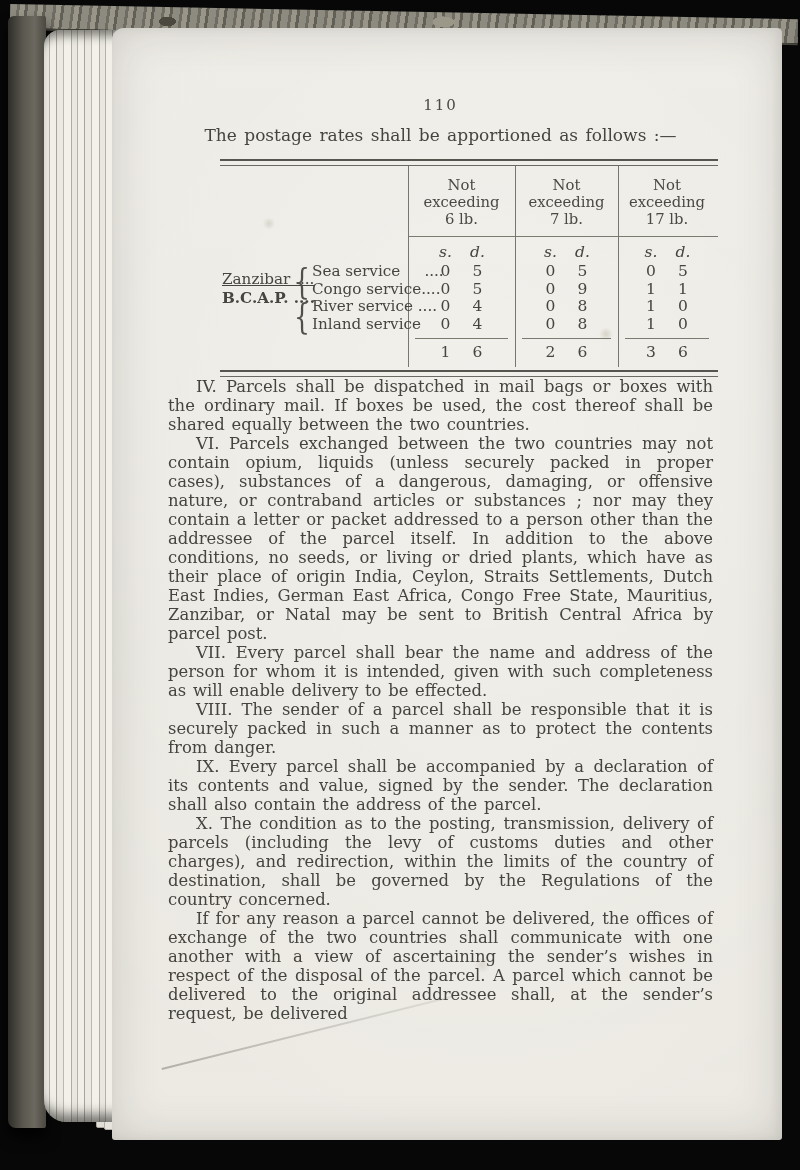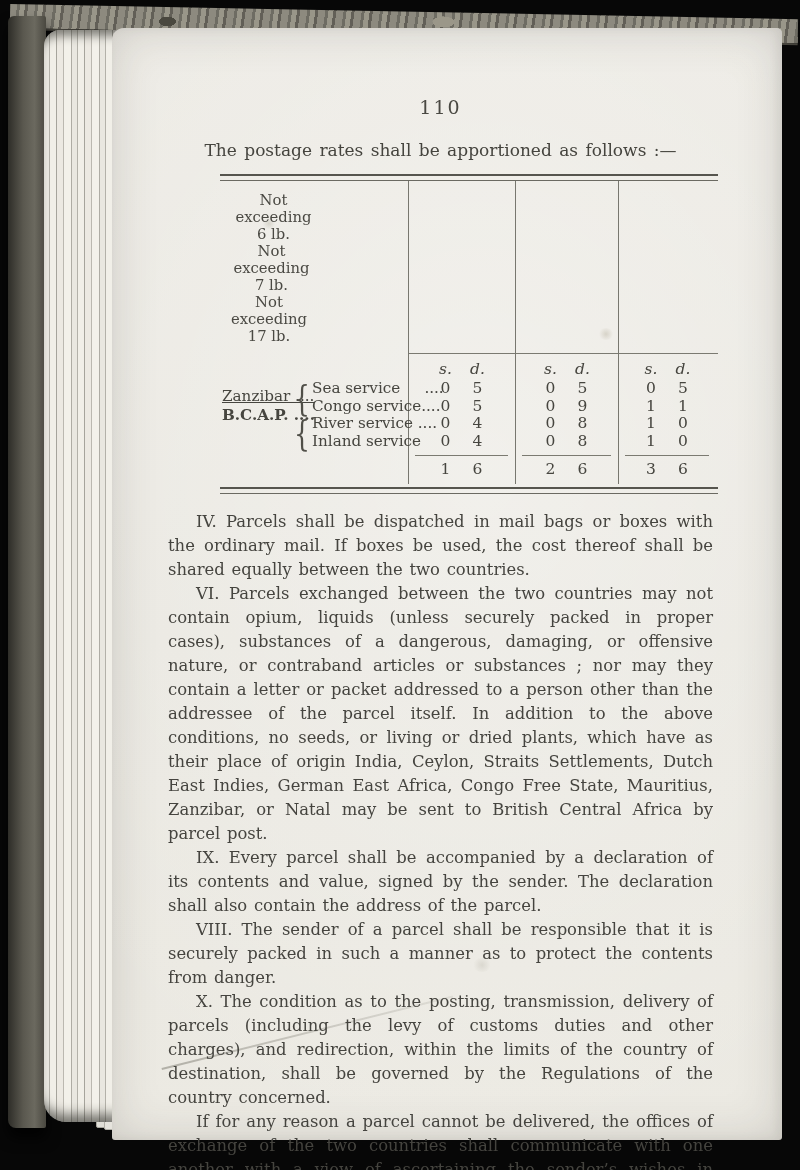--- a/index.html
+++ b/index.html
@@ -70,31 +70,31 @@
   }
   .stain1 { position:absolute; left:486px; top:300px; width:16px; height:12px; border-radius:50%;
     background:radial-gradient(circle, rgba(140,130,100,0.25), transparent 70%); }
   .stain2 { position:absolute; left:150px; top:190px; width:14px; height:11px; border-radius:50%;
     background:radial-gradient(circle, rgba(130,125,100,0.22), transparent 70%); }
   .stain3 { position:absolute; left:360px; top:930px; width:20px; height:14px; border-radius:50%;
     background:radial-gradient(circle, rgba(120,115,95,0.16), transparent 70%); }
 
   .content { position:absolute; left:56px; top:68px; width:545px; }
 
-  .page-num { text-align:center; font-size:19px; letter-spacing:2px; color:#4a4943; }
-  .intro { text-align:center; font-size:17px; margin-top:22px; color:#45443e; word-spacing:2px; }
+  .page-num { text-align:center; font-size:15px; letter-spacing:2px; color:#4a4943; }
+  .intro { text-align:center; font-size:17px; margin-top:11px; color:#45443e; word-spacing:2px; }
 
   
   .tbl { width:498px; margin:14px 0 0 52px; color:#46453f; }
   .dbl { height:4px; border-top:2px solid #56554e; border-bottom:1px solid #6b6a62; }
   .tbl-body { position:relative; padding-top:10px; }
   .vsep { position:absolute; top:0; bottom:3px; width:1px; background:#78776f; }
   .vs1 { left:188px; } .vs2 { left:295px; } .vs3 { left:398px; }
   .c0 { width:188px; } .c1 { width:107px; } .c2 { width:103px; } .c3 { width:98px; }
-  .hdr-row { display:flex;flex-direction:column; }
+  .hdr-row { display:flex; }
   .hdr-cell { text-align:center; font-size:14.8px; line-height:17px; color:#4a4943; }
   .hdr-line { margin-left:188px; margin-top:9px; height:1px; background:#7b7a71; }
   .sd-row { display:flex; margin-top:7px; font-style:italic; }
   .vals { display:flex; justify-content:center; gap:15px; }
   .vv { width:17px; text-align:center; font-size:15.5px; line-height:17px; }
   .data-block { display:flex; margin-top:2px; }
   .stub { width:188px; position:relative; }
   .svc { height:17.5px; padding-left:92px; font-size:15.2px; line-height:17.5px; white-space:pre; }
   .grp { position:absolute; left:2px; font-size:15.2px; white-space:pre; }
   .grp0 { top:7px;text-decoration:underline; } .grp1 { top:26px;font-weight:bold; }
@@ -104,21 +104,21 @@
   .cols { display:flex; flex-direction:column; }
   .vrow { display:flex; height:17.5px; }
   .vrow .cell { display:flex; align-items:center; justify-content:center; }
   .cell .vals { width:100%; }
   .tot-rules { display:flex; margin-top:5px; }
   .trule { height:1px; background:#7b7a71; width:86%; margin:0 auto; }
   .tot-row { display:flex; margin-top:5px; padding-bottom:9px; }
   .tot-row .cell { display:flex; align-items:center; justify-content:center; }
 
   
-  .body-text { margin-top:16px; font-size:16.4px; line-height:24px;
+  .body-text { font-size:16.4px; line-height:19px;
                text-align:justify; color:#45443f; word-spacing:1.5px; }
   .body-text p { margin:0; text-indent:28px; }
 </style>
 </head>
 <body>
 
 <div class="photo">
   <div class="top-band"></div>
   <div class="cover-left"></div>
   <div class="page-edge2"></div>
@@ -311,20 +311,21 @@
                 </div>
               </div>
           </div>
         </div>
         <div class="dbl"></div>
       </div>
 
       <div class="body-text">
         <p>IV. Parcels shall be dispatched in mail bags or boxes with the ordinary mail. If boxes be used, the cost thereof shall be shared equally between the two countries.</p>
         <p>VI. Parcels exchanged between the two countries may not contain opium, liquids (unless securely packed in proper cases), substances of a dangerous, damaging, or offensive nature, or contraband articles or substances ; nor may they contain a letter or packet addressed to a person other than the addressee of the parcel itself. In addition to the above conditions, no seeds, or living or dried plants, which have as their place of origin India, Ceylon, Straits Settlements, Dutch East Indies, German East Africa, Congo Free State, Mauritius, Zanzibar, or Natal may be sent to British Central Africa by parcel post.</p>
+        <p>VII. Every parcel shall bear the name and address of the person for whom it is intended, given with such completeness as will enable delivery to be effected.</p>
+        <p>VIII. The sender of a parcel shall be responsible that it is securely packed in such a manner as to protect the contents from danger.</p>
         <p>IX. Every parcel shall be accompanied by a declaration of its contents and value, signed by the sender. The declaration shall also contain the address of the parcel.</p>
-        <p>VIII. The sender of a parcel shall be responsible that it is securely packed in such a manner as to protect the contents from danger.</p>
         <p>X. The condition as to the posting, transmission, delivery of parcels (including the levy of customs duties and other charges), and redirection, within the limits of the country of destination, shall be governed by the Regulations of the country concerned.</p>
         <p>If for any reason a parcel cannot be delivered, the offices of exchange of the two countries shall communicate with one another with a view of ascertaining the sender’s wishes in respect of the disposal of the parcel. A parcel which cannot be delivered to the original addressee shall, at the sender’s request, be delivered</p>
       </div>
     </div>
   </div>
 </div>
 
 </body></html>

